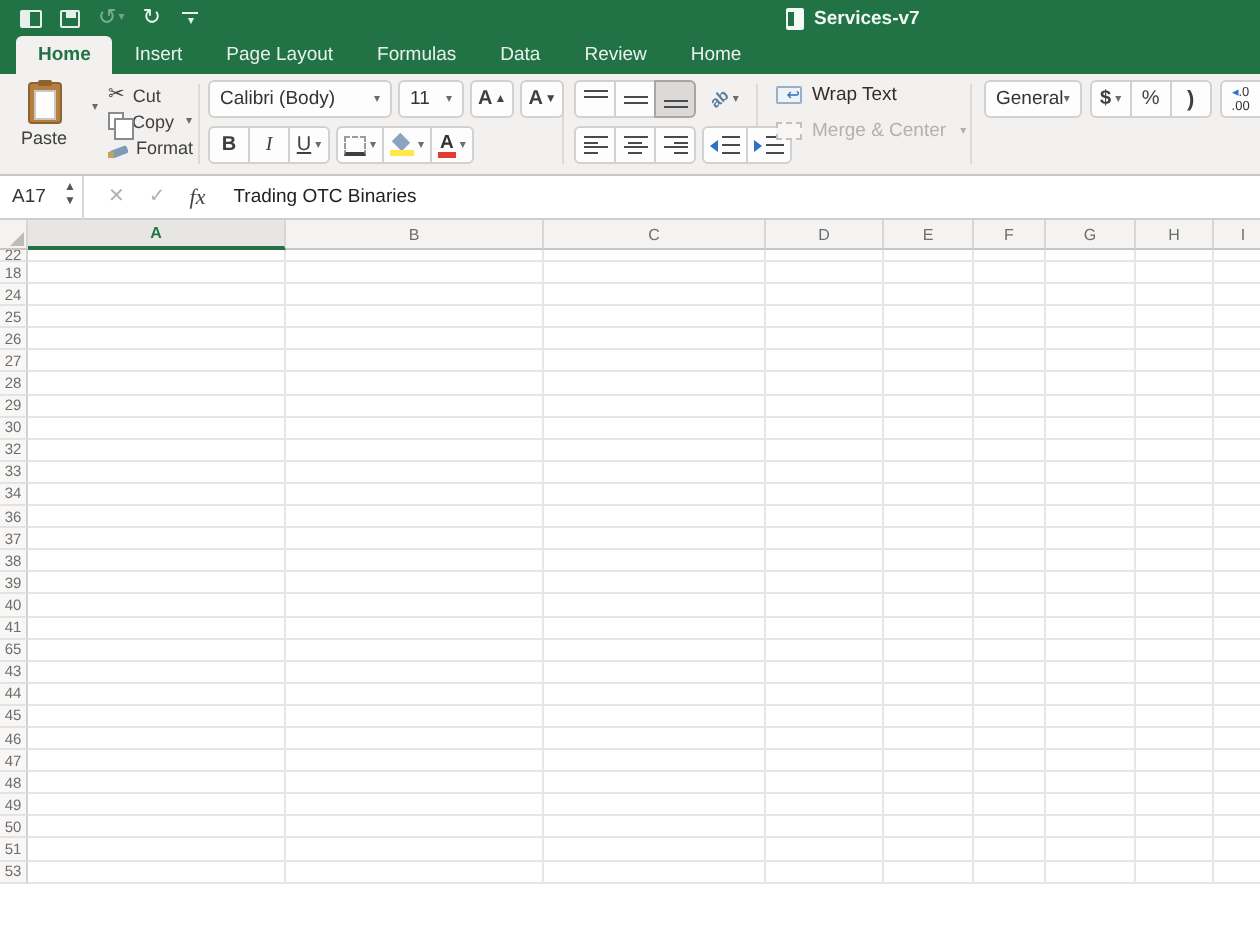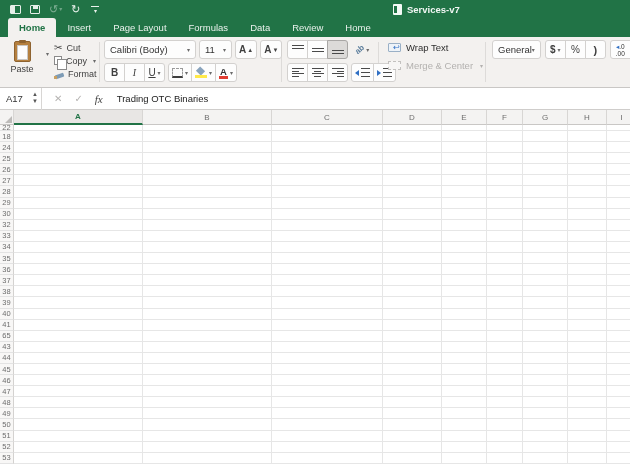--- a/index.html
+++ b/index.html
@@ -551,32 +551,20 @@
           <div class="cell" style="width: 129px;"></div>
           <div class="cell" style="width: 111px;"></div>
           <div class="cell" style="width: 59px;"></div>
           <div class="cell" style="width: 45px;"></div>
           <div class="cell" style="width: 36px;"></div>
           <div class="cell" style="width: 45px;"></div>
           <div class="cell" style="width: 39px;"></div>
           <div class="cell" style="width: 30px;"></div>
         </div>
         <div class="row">
-          <div class="gut">35</div>
-          <div class="cell" style="width: 129px;"></div>
-          <div class="cell" style="width: 129px;"></div>
-          <div class="cell" style="width: 111px;"></div>
-          <div class="cell" style="width: 59px;"></div>
-          <div class="cell" style="width: 45px;"></div>
-          <div class="cell" style="width: 36px;"></div>
-          <div class="cell" style="width: 45px;"></div>
-          <div class="cell" style="width: 39px;"></div>
-          <div class="cell" style="width: 30px;"></div>
-        </div>
-        <div class="row">
           <div class="gut">36</div>
           <div class="cell" style="width: 129px;"></div>
           <div class="cell" style="width: 129px;"></div>
           <div class="cell" style="width: 111px;"></div>
           <div class="cell" style="width: 59px;"></div>
           <div class="cell" style="width: 45px;"></div>
           <div class="cell" style="width: 36px;"></div>
           <div class="cell" style="width: 45px;"></div>
           <div class="cell" style="width: 39px;"></div>
           <div class="cell" style="width: 30px;"></div>
@@ -755,32 +743,20 @@
           <div class="cell" style="width: 129px;"></div>
           <div class="cell" style="width: 111px;"></div>
           <div class="cell" style="width: 59px;"></div>
           <div class="cell" style="width: 45px;"></div>
           <div class="cell" style="width: 36px;"></div>
           <div class="cell" style="width: 45px;"></div>
           <div class="cell" style="width: 39px;"></div>
           <div class="cell" style="width: 30px;"></div>
         </div>
         <div class="row">
-          <div class="gut">52</div>
-          <div class="cell" style="width: 129px;"></div>
-          <div class="cell" style="width: 129px;"></div>
-          <div class="cell" style="width: 111px;"></div>
-          <div class="cell" style="width: 59px;"></div>
-          <div class="cell" style="width: 45px;"></div>
-          <div class="cell" style="width: 36px;"></div>
-          <div class="cell" style="width: 45px;"></div>
-          <div class="cell" style="width: 39px;"></div>
-          <div class="cell" style="width: 30px;"></div>
-        </div>
-        <div class="row">
           <div class="gut">53</div>
           <div class="cell" style="width: 129px;"></div>
           <div class="cell" style="width: 129px;"></div>
           <div class="cell" style="width: 111px;"></div>
           <div class="cell" style="width: 59px;"></div>
           <div class="cell" style="width: 45px;"></div>
           <div class="cell" style="width: 36px;"></div>
           <div class="cell" style="width: 45px;"></div>
           <div class="cell" style="width: 39px;"></div>
           <div class="cell" style="width: 30px;"></div>

